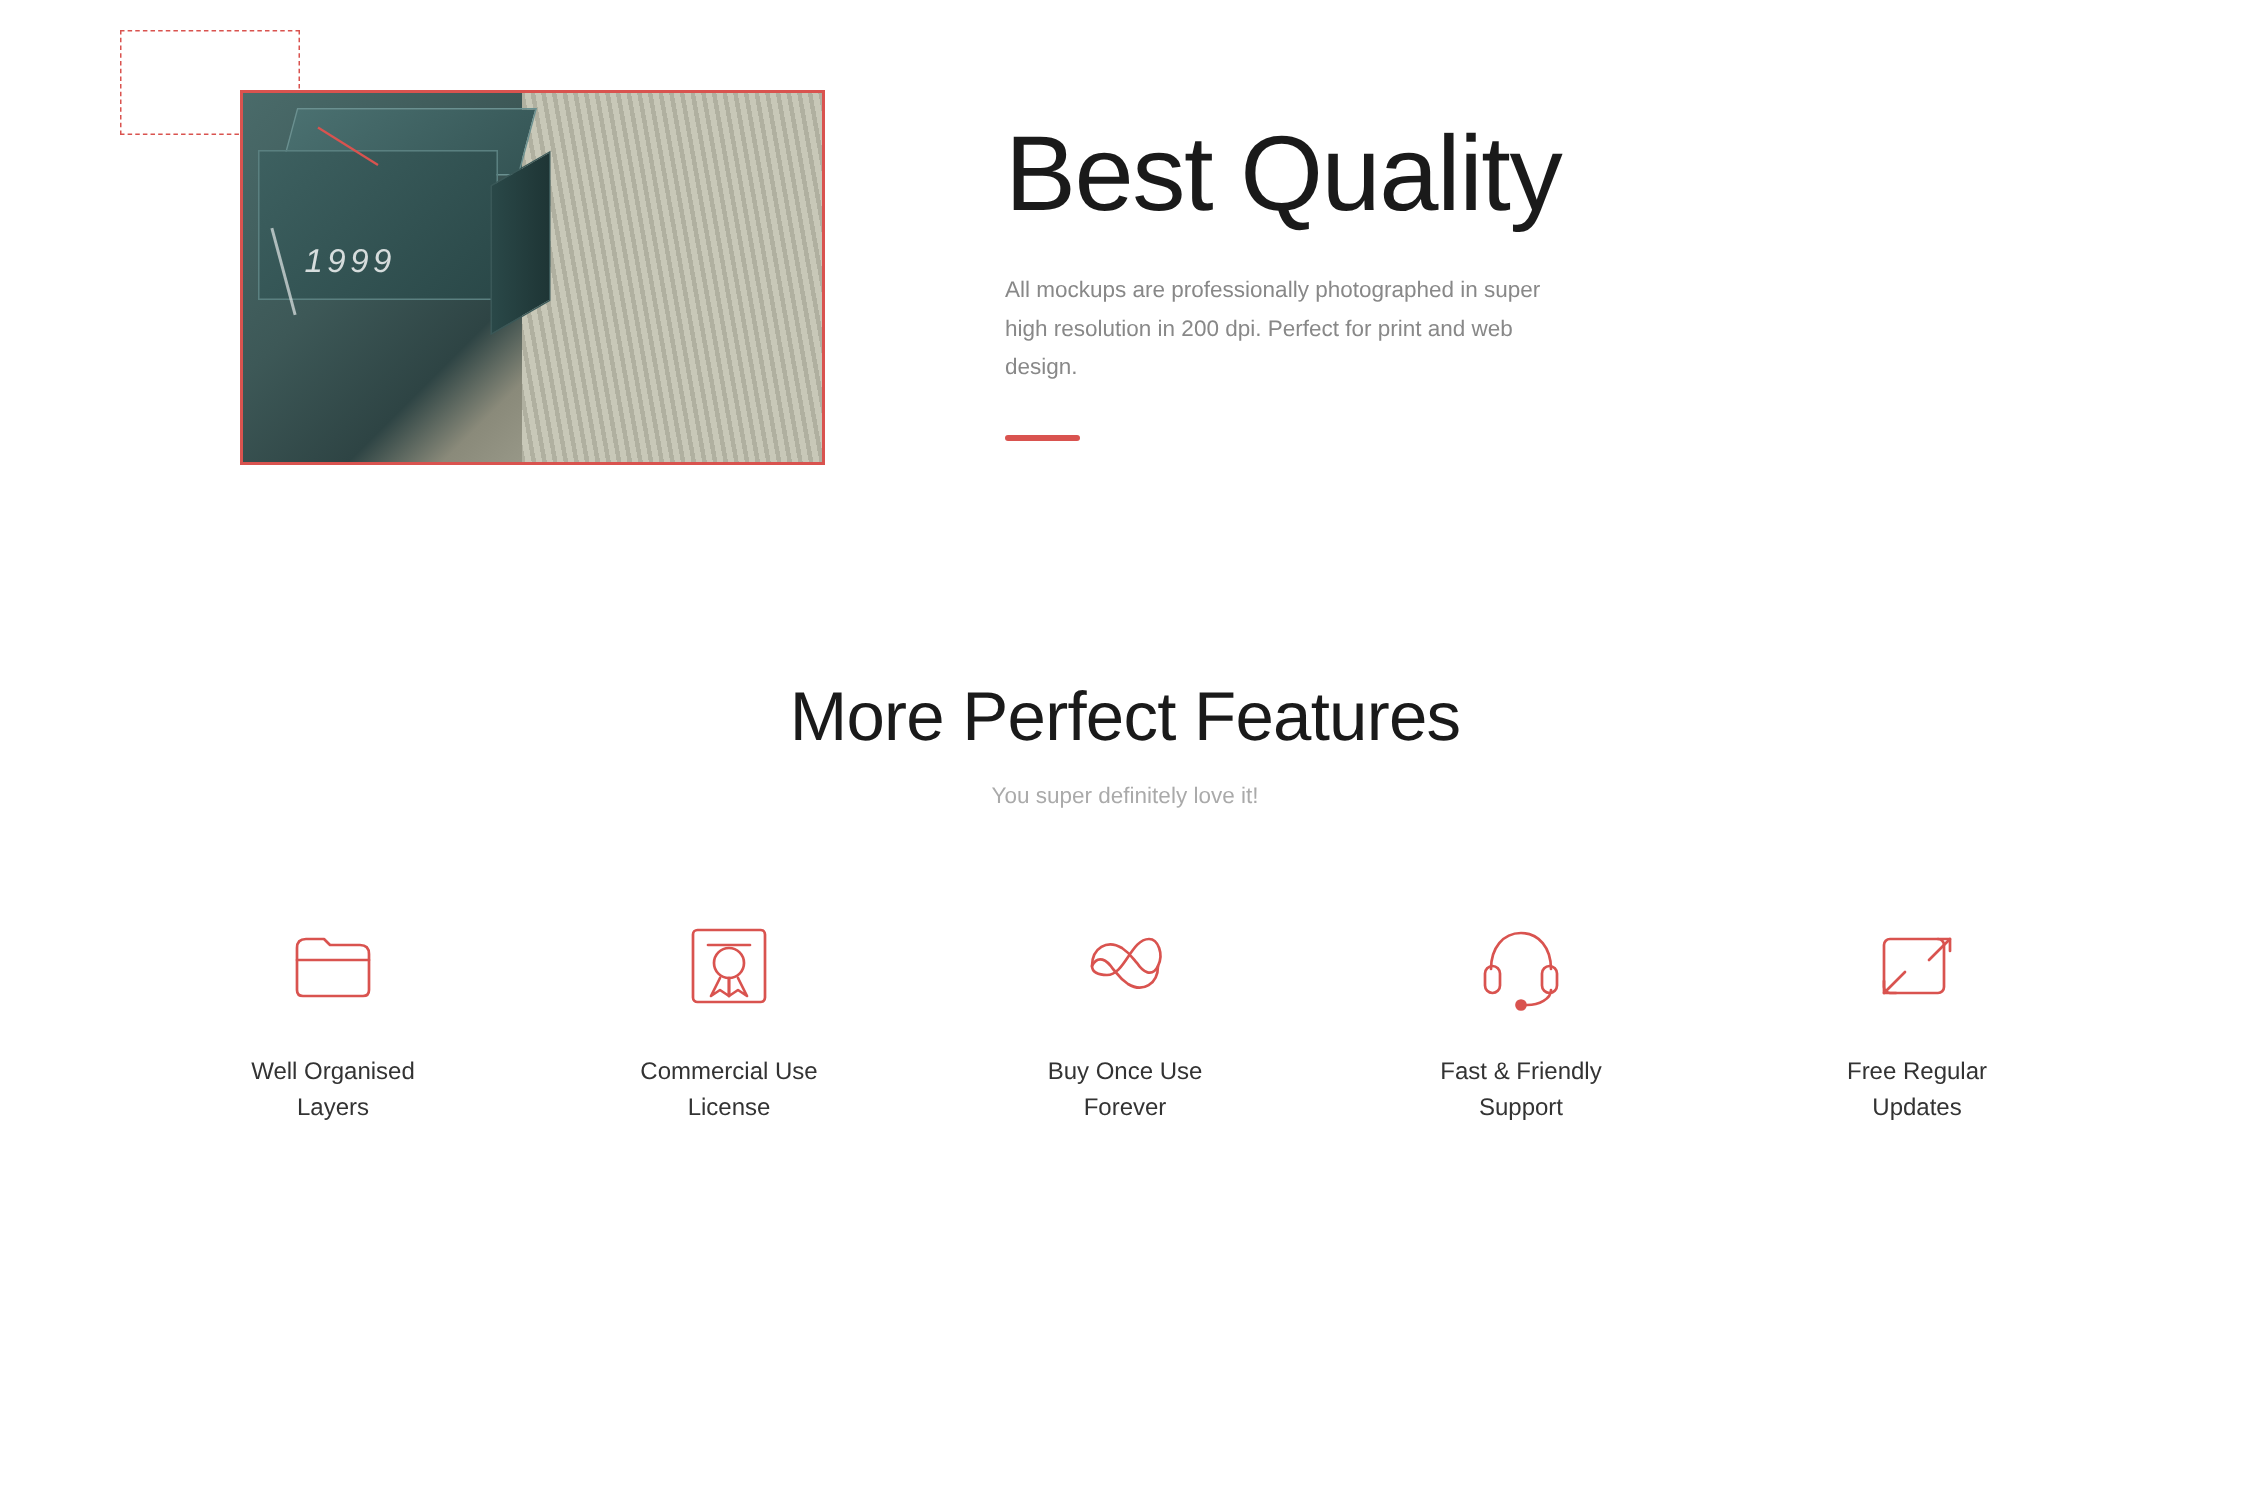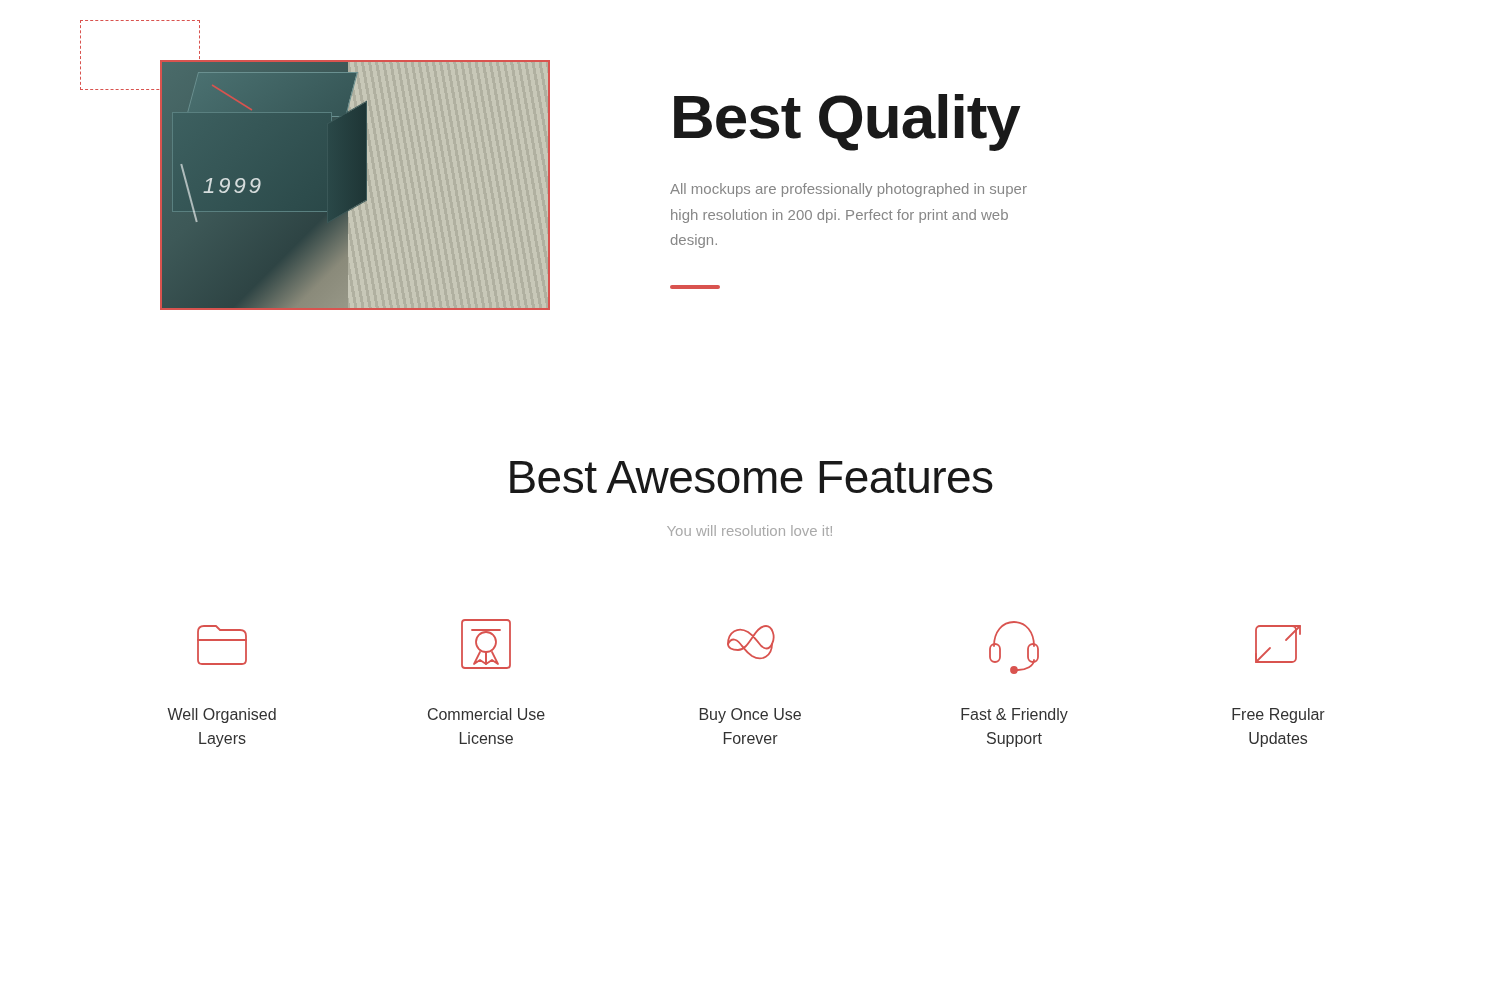--- a/index.html
+++ b/index.html
@@ -46,21 +46,21 @@
     .box-3d {
       position: absolute;
       top: 10px;
       left: 10px;
       width: 200px;
       height: 160px;
     }
 
     .box-front {
       position: absolute;
-      top: 40px;
+      top: 28px;
       left: 0;
       width: 160px;
       height: 100px;
       background: linear-gradient(135deg, #3d6060 0%, #2a4848 100%);
       border: 1px solid #5a8080;
     }
 
     .box-top {
       position: absolute;
       top: 0;
@@ -118,22 +118,22 @@
         #c8c8b8 7px
       );
     }
 
     .text-content {
       flex: 1;
       padding-left: 40px;
     }
 
     .quality-title {
-      font-size: 62px;
-      font-weight: 700;
+      font-size: 71px;
+      font-weight: 400;
       color: #1a1a1a;
       margin-bottom: 24px;
       letter-spacing: -1px;
     }
 
     .quality-desc {
       font-size: 15px;
       color: #888;
       line-height: 1.7;
       max-width: 360px;
@@ -234,22 +234,22 @@
   </div>
 
   <div class="text-content">
     <h2 class="quality-title">Best Quality</h2>
     <p class="quality-desc">All mockups are professionally photographed in super high resolution in 200 dpi. Perfect for print and web design.</p>
     <div class="red-divider"></div>
   </div>
 </div>
 
 <div class="features-section">
-  <h2 class="features-title">Best Awesome Features</h2>
-  <p class="features-subtitle">You will resolution love it!</p>
+  <h2 class="features-title">More Perfect Features</h2>
+  <p class="features-subtitle">You super definitely love it!</p>
 
   <div class="features-grid">
 
     <div class="feature-item">
       <div class="feature-icon">
         <svg viewBox="0 0 64 64">
           <path d="M8 20 Q8 14 14 14 L26 14 L30 18 L50 18 Q56 18 56 24 L56 48 Q56 52 52 52 L12 52 Q8 52 8 48 Z"></path>
           <path d="M8 28 L56 28"></path>
         </svg>
       </div>

